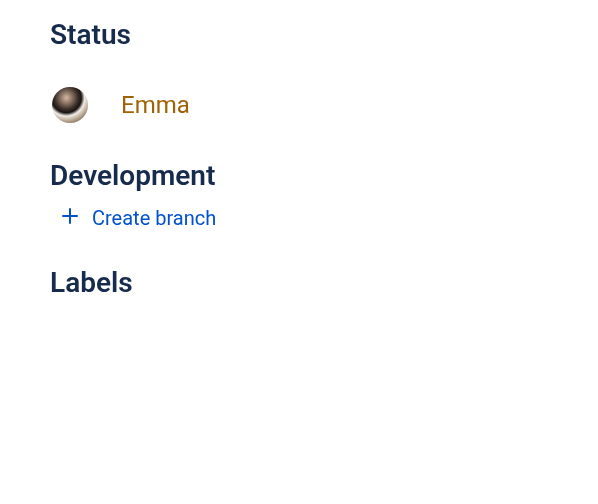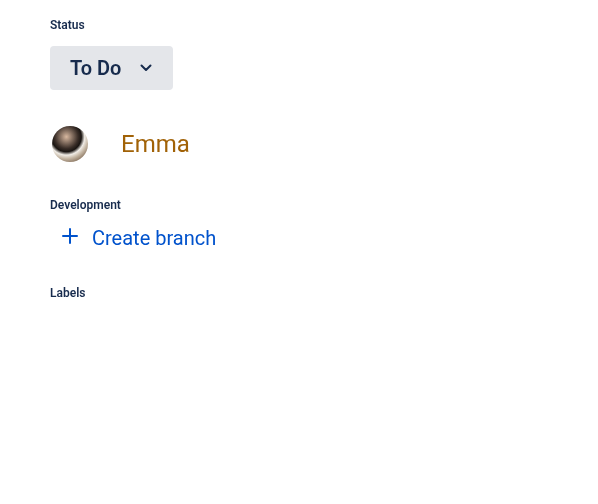--- a/index.html
+++ b/index.html
@@ -11,21 +11,21 @@
       font-family: -apple-system, BlinkMacSystemFont, "Segoe UI", Roboto, Helvetica, Arial, sans-serif;
       background: #ffffff;
       width: 598px;
       height: 504px;
       padding: 18px 0 0 50px;
     }
     .section {
       margin-bottom: 36px;
     }
     .section-title {
-      font-size: 12px;
+      font-size: 28px;
       font-weight: 600;
       color: #172B4D;
       margin-bottom: 14px;
     }
     .status-button {
       display: inline-flex;
       align-items: center;
       background: #E4E6EA;
       border: none;
       border-radius: 4px;
@@ -89,28 +89,20 @@
     }
     .labels-section {
       margin-bottom: 8px;
     }
   </style>
 </head>
 <body>
 
 <div class="section">
   <div class="section-title">Status</div>
-  <button class="status-button">
-    <span class="status-text">To Do</span>
-    <span class="chevron-icon">
-      <svg width="14" height="14" viewBox="0 0 14 14" fill="none">
-        <path d="M2.5 4.5 L7 9 L11.5 4.5" stroke="#172B4D" stroke-width="2" fill="none" stroke-linecap="round" stroke-linejoin="round"></path>
-      </svg>
-    </span>
-  </button>
 </div>
 
 <div class="section">
   <div class="assignee-row">
     <div class="avatar"></div>
     <span class="assignee-name">Emma</span>
   </div>
 </div>
 
 <div class="section">

